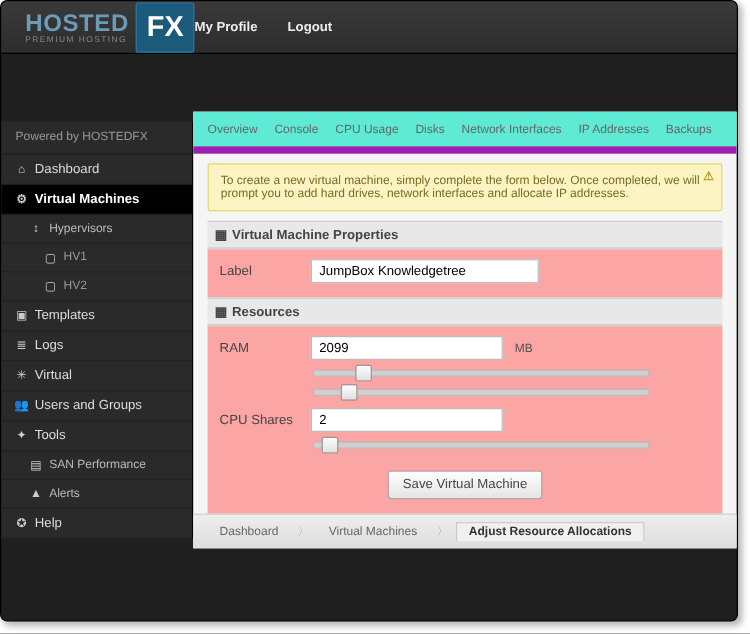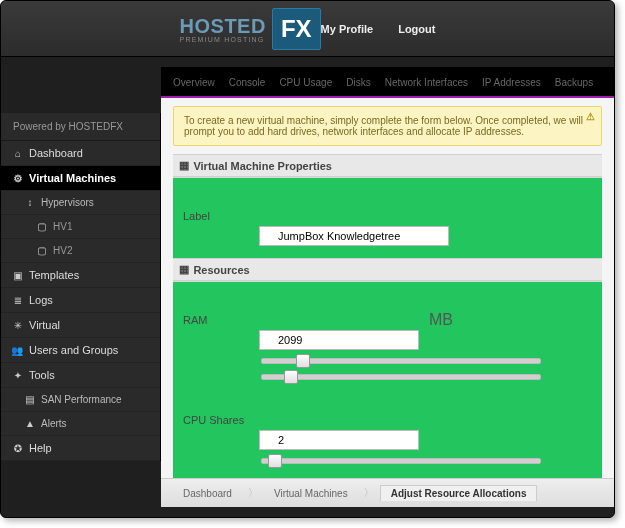--- a/index.html
+++ b/index.html
@@ -1,50 +1,50 @@
 <!DOCTYPE html>
 <html><head>
 <meta charset="utf-8">
 <style>
 * { margin: 0; padding: 0; box-sizing: border-box; font-family: Arial, Helvetica, sans-serif; }
 body { background: #fff; width: 625px; height: 528px; overflow: hidden; }
 .app { width: 615px; height: 518px; margin: 0; background: #1f1f1f; border-radius: 6px; overflow: hidden; border: 1px solid #000; box-shadow: 3px 3px 6px rgba(0,0,0,0.3); }
-.header { height: 56px; background: linear-gradient(#3a3a3a,#2c2c2c); display: flex; align-items: center; justify-content: center; padding: 0 32px; border-bottom: 1px solid #000; }
+.header { height: 44px; background: linear-gradient(#3a3a3a,#2c2c2c); display: flex; align-items: center; justify-content: flex-start; padding: 0 20px; border-bottom: 1px solid #000; }
 .logo { display: flex; align-items: center; gap: 4px; }
 .logo-text { display: flex; flex-direction: column; }
 .logo-main { font-size: 20px; font-weight: bold; color: #6b9bb8; letter-spacing: 0.5px; }
 .logo-sub { font-size: 7px; color: #888; letter-spacing: 1.2px; margin-top: -2px; }
 .logo-badge { background: #1b5a7a; color: #fff; font-weight: bold; padding: 6px 8px; font-size: 24px; border-radius: 2px; margin-left: 2px; border: 1px solid #2a7aa8; }
 .header-links { display: flex; gap: 25px; }
 .header-links a { color: #eee; font-size: 11px; font-weight: bold; text-decoration: none; cursor: pointer; }
 
 .body { display: flex; height: calc(100% - 56px); align-items: center; }
 
 .sidebar { width: 160px; background: #2a2a2a; border-right: 1px solid #000; }
 .powered { color: #999; font-size: 10px; padding: 8px 12px; border-bottom: 1px solid #1a1a1a; }
 .nav { list-style: none; }
 .nav li { color: #ddd; font-size: 11px; padding: 6px 12px; border-bottom: 1px solid #222; display: flex; align-items: center; gap: 6px; cursor: pointer; }
 .nav li.active { background: #000; color: #fff; font-weight: bold; }
 .nav li.sub { padding-left: 24px; color: #bbb; font-size: 10px; }
 .nav li.sub2 { padding-left: 36px; color: #999; font-size: 10px; }
 .nav .ico { width: 10px; height: 10px; display: inline-flex; align-items: center; justify-content: center; font-size: 10px; color: #ccc; }
 
 .content { flex: 1; background: #f5f5f5; display: flex; flex-direction: column; overflow: hidden; }
-.tabs { background: #000000; border-bottom: 2px solid #a21caf; padding: 10px 12px 8px; display: flex; gap: 14px; font-size: 10px; color: #666; }
+.tabs { background: #5eead4; border-bottom: 6px solid #a21caf; padding: 10px 12px 8px; display: flex; gap: 14px; font-size: 10px; color: #666; }
 .tabs span { cursor: pointer; }
 .notice { margin: 8px 12px 8px 12px; background: #fdf4c3; border: 1px solid #e8d76a; padding: 8px 10px; font-size: 10px; color: #7a6a1f; border-radius: 2px; position: relative; }
 .notice .warn { position: absolute; right: 6px; top: 4px; color: #b89b1f; font-weight: bold; }
 
 .panel { margin: 0 12px; }
 .section-head { background: #e8e8e8; padding: 4px 6px; font-size: 11px; color: #444; font-weight: bold; display: flex; align-items: center; gap: 4px; border-top: 1px solid #d0d0d0; border-bottom: 1px solid #d0d0d0; }
-.form { padding: 8px 10px 4px; background: #22c55e; border-top: 1px solid #d8d8d8; }
+.form { padding: 8px 10px 4px; background: #fca5a5; border-top: 1px solid #d8d8d8; }
 .row { display: flex; align-items: center; margin-bottom: 8px; gap: 8px; }
 .row label { width: 68px; font-size: 11px; color: #444; }
-.row input[type=text] { height: 20px; border: 1px solid #bbb; padding: 0 18px; font-size: 11px; background: #fff; margin-top: 40px; }
-.row .unit { font-size: 16px; color: #555; margin-left: 2px; }
+.row input[type=text] { height: 20px; border: 1px solid #bbb; padding: 0 6px; font-size: 11px; background: #fff; }
+.row .unit { font-size: 10px; color: #555; margin-left: 2px; }
 .slider { height: 6px; background: #d0d0d0; border: 1px solid #bbb; border-radius: 2px; margin: 0 0 10px 78px; width: 280px; position: relative; }
 .slider .handle { position: absolute; top: -5px; width: 14px; height: 14px; background: linear-gradient(#fdfdfd,#e0e0e0); border: 1px solid #999; border-radius: 2px; cursor: pointer; }
 .actions { text-align: center; padding: 8px 0; }
 .btn { display: inline-block; background: linear-gradient(#fdfdfd,#e5e5e5); border: 1px solid #aaa; border-radius: 3px; padding: 5px 12px; font-size: 11px; color: #444; cursor: pointer; }
 
 .breadcrumb { background: linear-gradient(#eee,#ddd); border-top: 1px solid #ccc; padding: 6px 12px; font-size: 10px; color: #666; display: flex; gap: 6px; align-items: center; }
 .breadcrumb .crumb { padding: 2px 10px; display: inline-block; }
 .breadcrumb .crumb.active { background: #f0f0f0; border: 1px solid #ccc; border-bottom: none; font-weight: bold; color: #333; }
 .sep { color: #aaa; }
 </style>
@@ -172,20 +172,23 @@
             </div>
 
           <div class="row">
             <label>CPU Shares</label>
             <input type="text" style="width: 160px;" value="2">
           </div>
           <div class="slider">
               <div class="handle" style="left:6px"></div>
             </div>
 
+          <div class="actions">
+            <span class="btn">Save Virtual Machine</span>
+          </div>
         </div>
       </div>
 
       <div class="breadcrumb">
         <span class="crumb">Dashboard</span>
         <span class="sep">〉</span>
         <span class="crumb">Virtual Machines</span>
         <span class="sep">〉</span>
         <span class="crumb active">Adjust Resource Allocations</span>
       </div>

